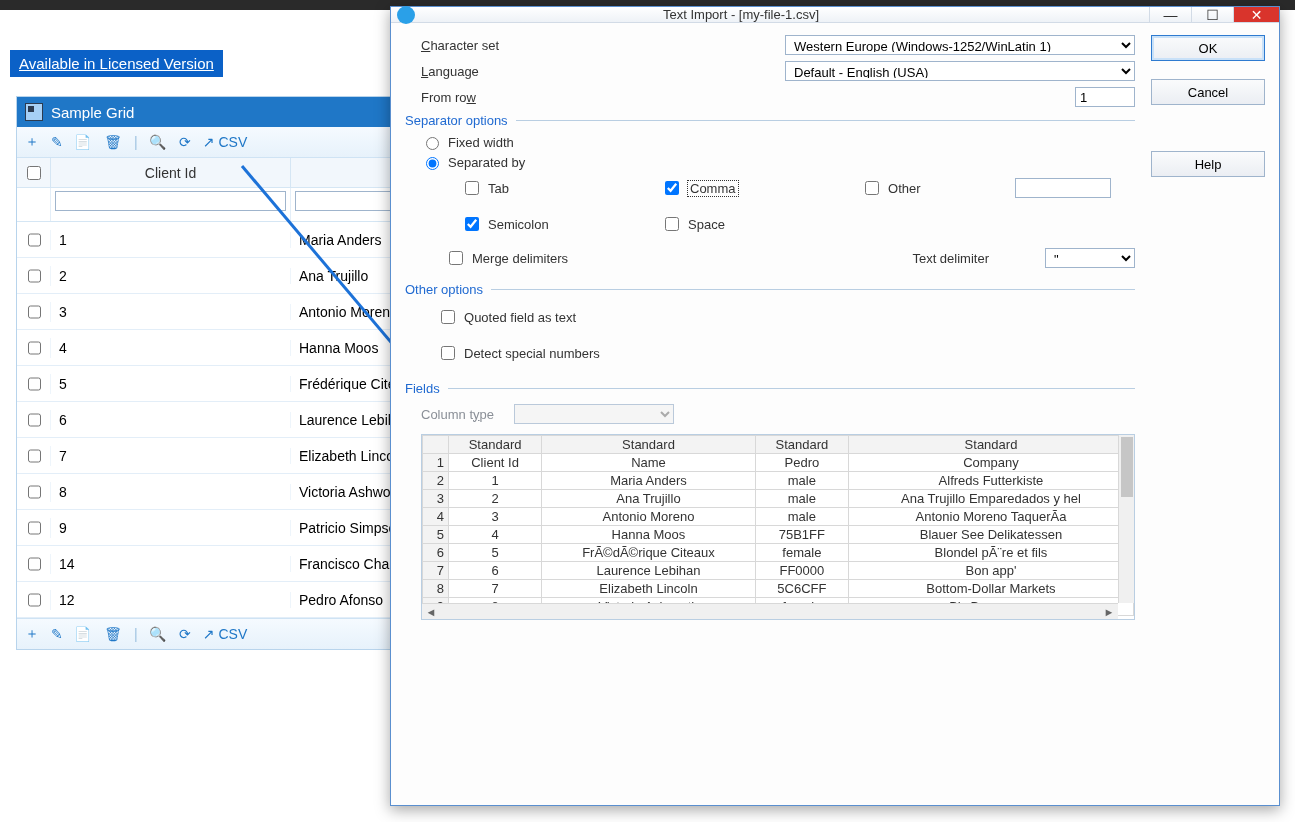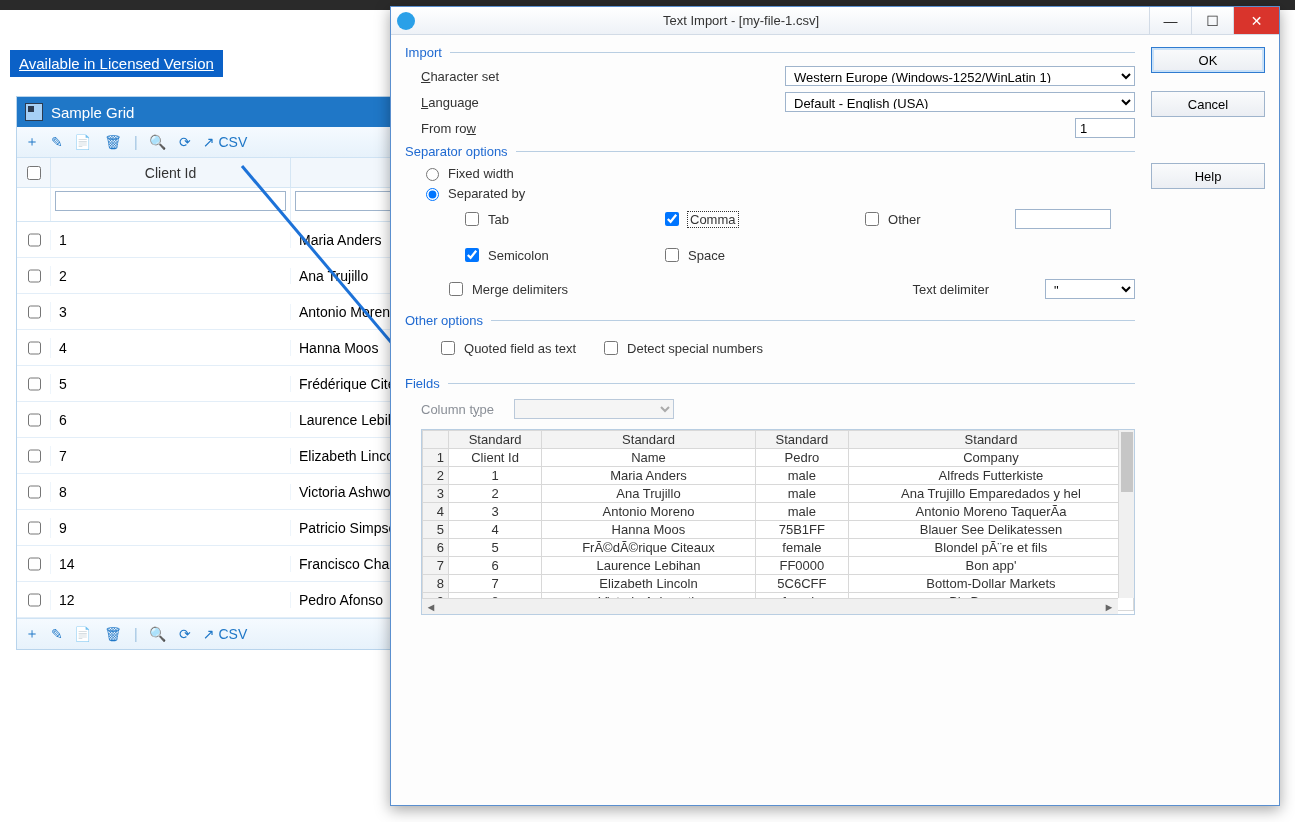--- a/index.html
+++ b/index.html
@@ -52,21 +52,21 @@
   
   .arrow { position:absolute; left:240px; top:164px; pointer-events:none; }
 
   
   .dialog {
     position:absolute; left:390px; top:6px; width:890px; height:800px;
     background:#fdfdfd; border:1px solid #5a8fcf; box-shadow:0 4px 14px rgba(0,0,0,.35);
     display:flex; flex-direction:column;
   }
   .titlebar {
-    height:28px; background:linear-gradient(#fff,#eef2f7);
+    height:16px; background:linear-gradient(#fff,#eef2f7);
     display:flex; align-items:center; padding:0 0 0 6px; font-size:13px; color:#333;
     border-bottom:1px solid #d2dbe6;
   }
   .titlebar .app-icon { width:18px;height:18px;border-radius:50%;background:#2aa0e8;margin-right:8px;display:inline-block; }
   .titlebar .title { flex:1; text-align:center; padding-right:90px; }
   .winbtns { display:flex; height:100%; }
   .winbtn { width:42px; display:flex; align-items:center; justify-content:center; font-family:Arial; font-size:14px; color:#333; border-left:1px solid #d2dbe6;}
   .winbtn.close { background:#d9342c; color:#fff; width:46px; }
   .dialog-body { flex:1; padding:6px 14px 10px 14px; display:flex; gap:16px; overflow:hidden;}
   .dlg-main { flex:1; font-size:13px; color:#333; }
@@ -81,21 +81,21 @@
   .row .acc { text-decoration:underline; }
   select, input[type=text], input[type=number] {
     height:20px; border:1px solid #9fb4cc; background:#fff; font-size:13px; padding:2px 4px;
   }
   .wide-select { width:350px; }
   .spin { width:60px; }
   .radio-row, .check-row { display:flex; align-items:center; gap:6px; margin:4px 0 4px 16px;}
   .sep-grid { display:grid; grid-template-columns: 200px 200px 170px 120px; row-gap:8px; margin-left:40px; align-items:center;}
   .tdrow { display:flex; align-items:center; gap:56px; margin-left:40px; margin-top:10px;}
   .tdrow select { width:90px; }
-  .opt-checks { margin-left:16px; display:flex; gap:8px; }
+  .opt-checks { margin-left:16px; display:flex; flex-direction:column; gap:8px; }
   .dotted-focus { outline:1px dotted #333; padding:0 2px;}
 
   
   .fields-area { margin-top:4px; }
   .col-type { display:flex; align-items:center; gap:20px; margin:8px 0 10px 16px; color:#8a8f97;}
   .col-type select { width:160px; background:#f2f2f2; color:#888;}
   .preview-wrap { border:1px solid #b9cee2; margin:0 0 0 16px; height:186px; position:relative; background:#fff; }
   .preview-table { font-family: Consolas, "Courier New", monospace; font-size:13px; border-collapse:collapse; width:100%; }
   .preview-table th, .preview-table td { border:1px solid #d8d8d8; padding:1px 4px; text-align:center; white-space:nowrap; overflow:hidden; }
   .preview-table th { background:#f3f3f3; font-weight:normal; }
@@ -256,21 +256,20 @@
     <div class="winbtns">
       <div class="winbtn">—</div>
       <div class="winbtn">☐</div>
       <div class="winbtn close">✕</div>
     </div>
   </div>
 
   <div class="dialog-body">
     <div class="dlg-main">
 
-      <div class="group-title">Import</div>
       <div class="row">
         <label><span class="acc">C</span><span></span>haracter set</label>
         <select class="wide-select">
           <option>Western Europe (Windows-1252/WinLatin 1)</option>
         </select>
       </div>
       <div class="row">
         <label><span class="acc">L</span>anguage</label>
         <select class="wide-select">
           <option>Default - English (USA)</option>

